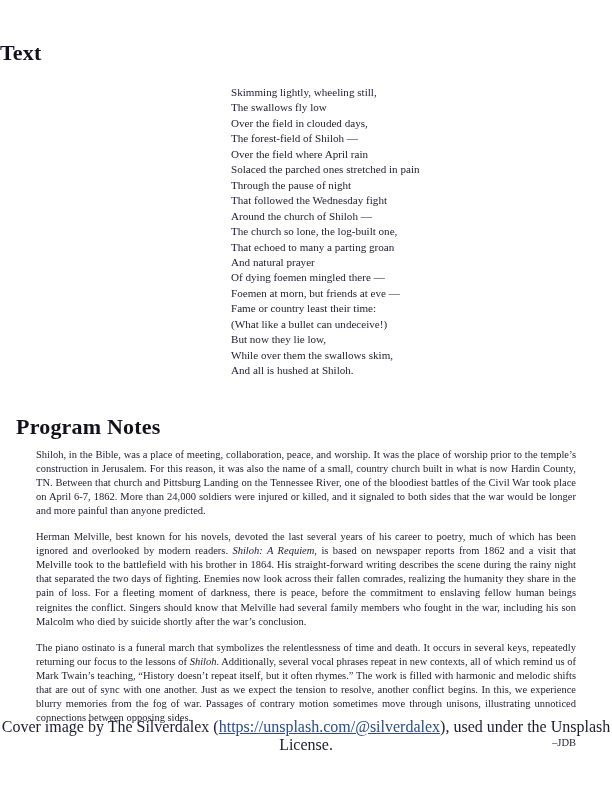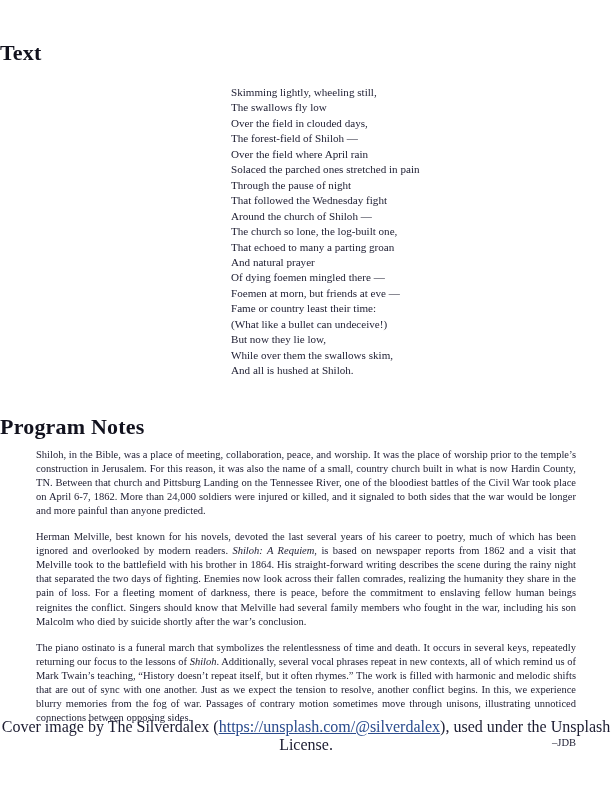--- a/index.html
+++ b/index.html
@@ -27,21 +27,21 @@
   
   .section-heading {
     text-align: left;
     font-size: 22px;
     font-weight: bold;
     letter-spacing: 0.2px;
     color: #12121e;
     margin: 0;
   }
   #heading-text { padding-top: 40px; }
-  #heading-program { padding-top: 27px; }
+  #heading-program { padding-top: 27px; margin-left: 16px; }
 
   
   .poem {
     margin: 8px;
     padding: 0;
     list-style: none;
     width: 612px;
     padding-top: 11px;
     font-family: Liberation Serif, serif;
   }

